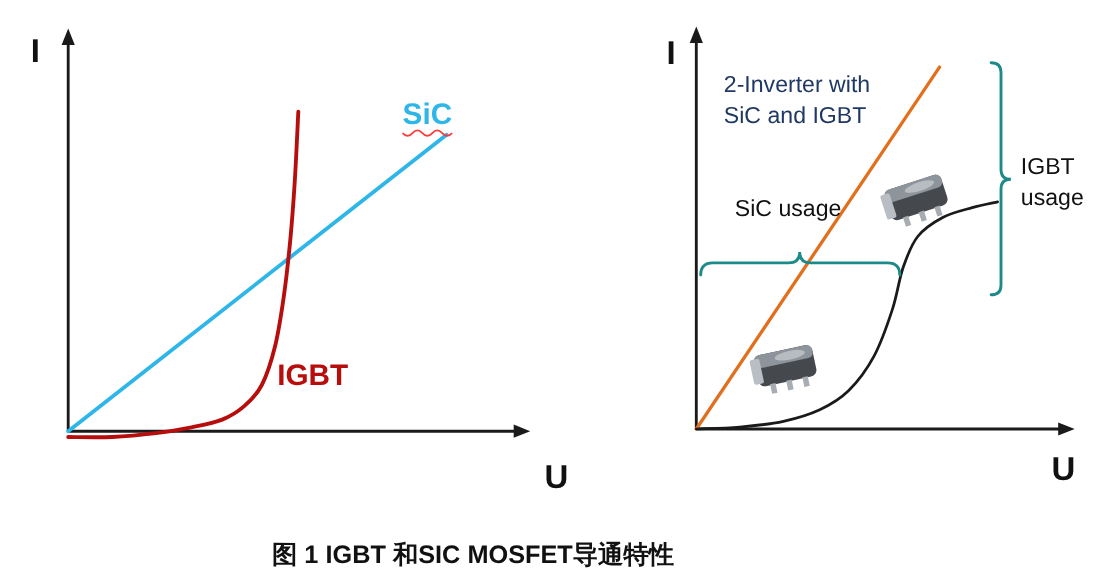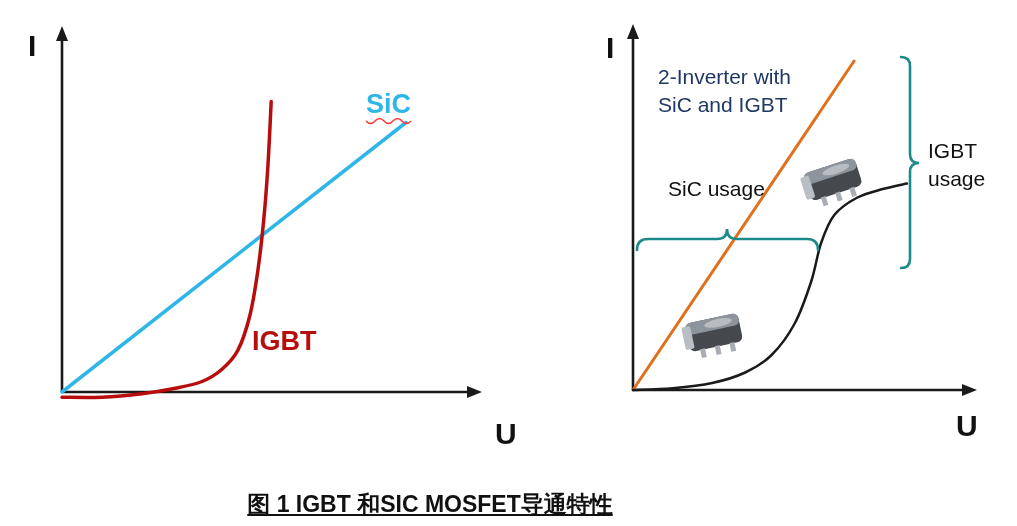--- a/index.html
+++ b/index.html
@@ -16,21 +16,21 @@
   .axis-label{font-size:30px;font-weight:bold;fill:#111111;}
   .series-label{font-size:27px;font-weight:bold;}
   .sic{fill:#2eb6e8;}
   .igbt{fill:#b70d0d;}
   .ann{font-size:21px;fill:#111111;}
   .navy{fill:#1f3864;}
   .squiggle{stroke:#ff3b3b;stroke-width:1.6;fill:none;}
   .brace{stroke:#1d8a8a;stroke-width:2.6;fill:none;stroke-linecap:round;}
   .caption{
     position:absolute;top:489px;left:0;width:860px;
-    text-align:center;font-size:23px;font-weight:600;color:#111111;text-decoration:underline;
+    text-align:center;font-size:23px;font-weight:600;color:#111111;
   }
 </style>
 </head>
 <body>
 
 <div class="canvas">
 
   <svg width="1017" height="486" viewBox="0 0 1017 486">
 
     <defs>

